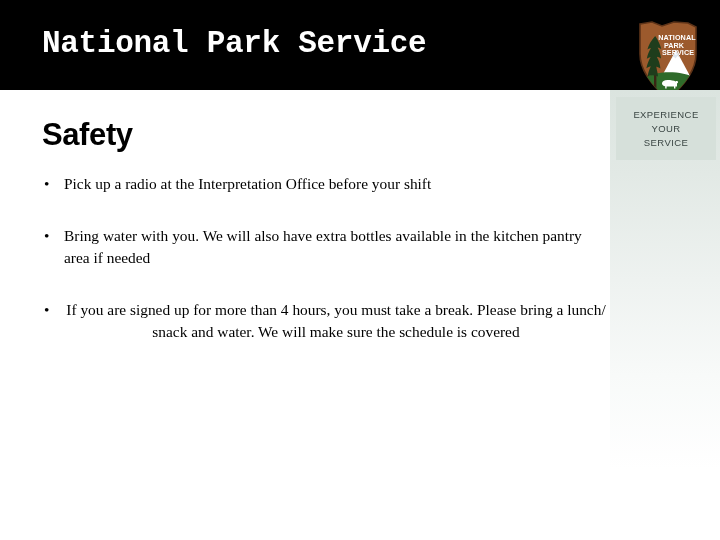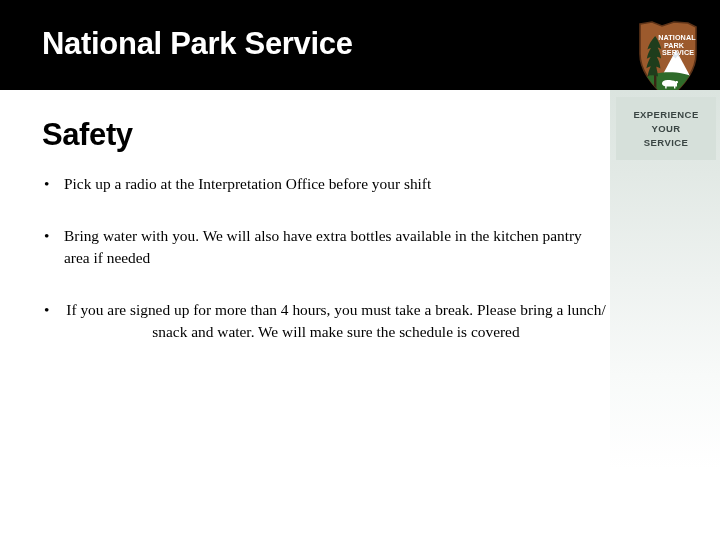--- a/index.html
+++ b/index.html
@@ -22,21 +22,21 @@
     left: 0; top: 0;
     width: 720px;
     height: 90px;
     background: #000000;
   }
   #header-title {
     position: absolute;
     left: 42px;
     top: 24px;
     margin: 0;
-    font-family: Liberation Sans, sans-serif;
+    font-family: Liberation Mono, monospace;
     font-size: 31px;
     font-weight: bold;
     color: #ffffff;
     letter-spacing: -0.3px;
     line-height: 40px;
     white-space: nowrap;
   }
 
   
   #nps-logo {
@@ -70,21 +70,21 @@
     left: 616px;
     top: 108px;
     width: 100px;
     text-align: center;
     font-family: "Liberation Sans", sans-serif;
     font-size: 9.5px;
     line-height: 14px;
     color: #3b4644;
     letter-spacing: 0.4px;
   }
-  #sidebar-tagline div { display: block; font-weight: bold; }
+  #sidebar-tagline div { display: block; }
 
   
   #content {
     position: absolute;
     left: 0;
     top: 90px;
     width: 610px;
     height: 450px;
   }
   #slide-title {

